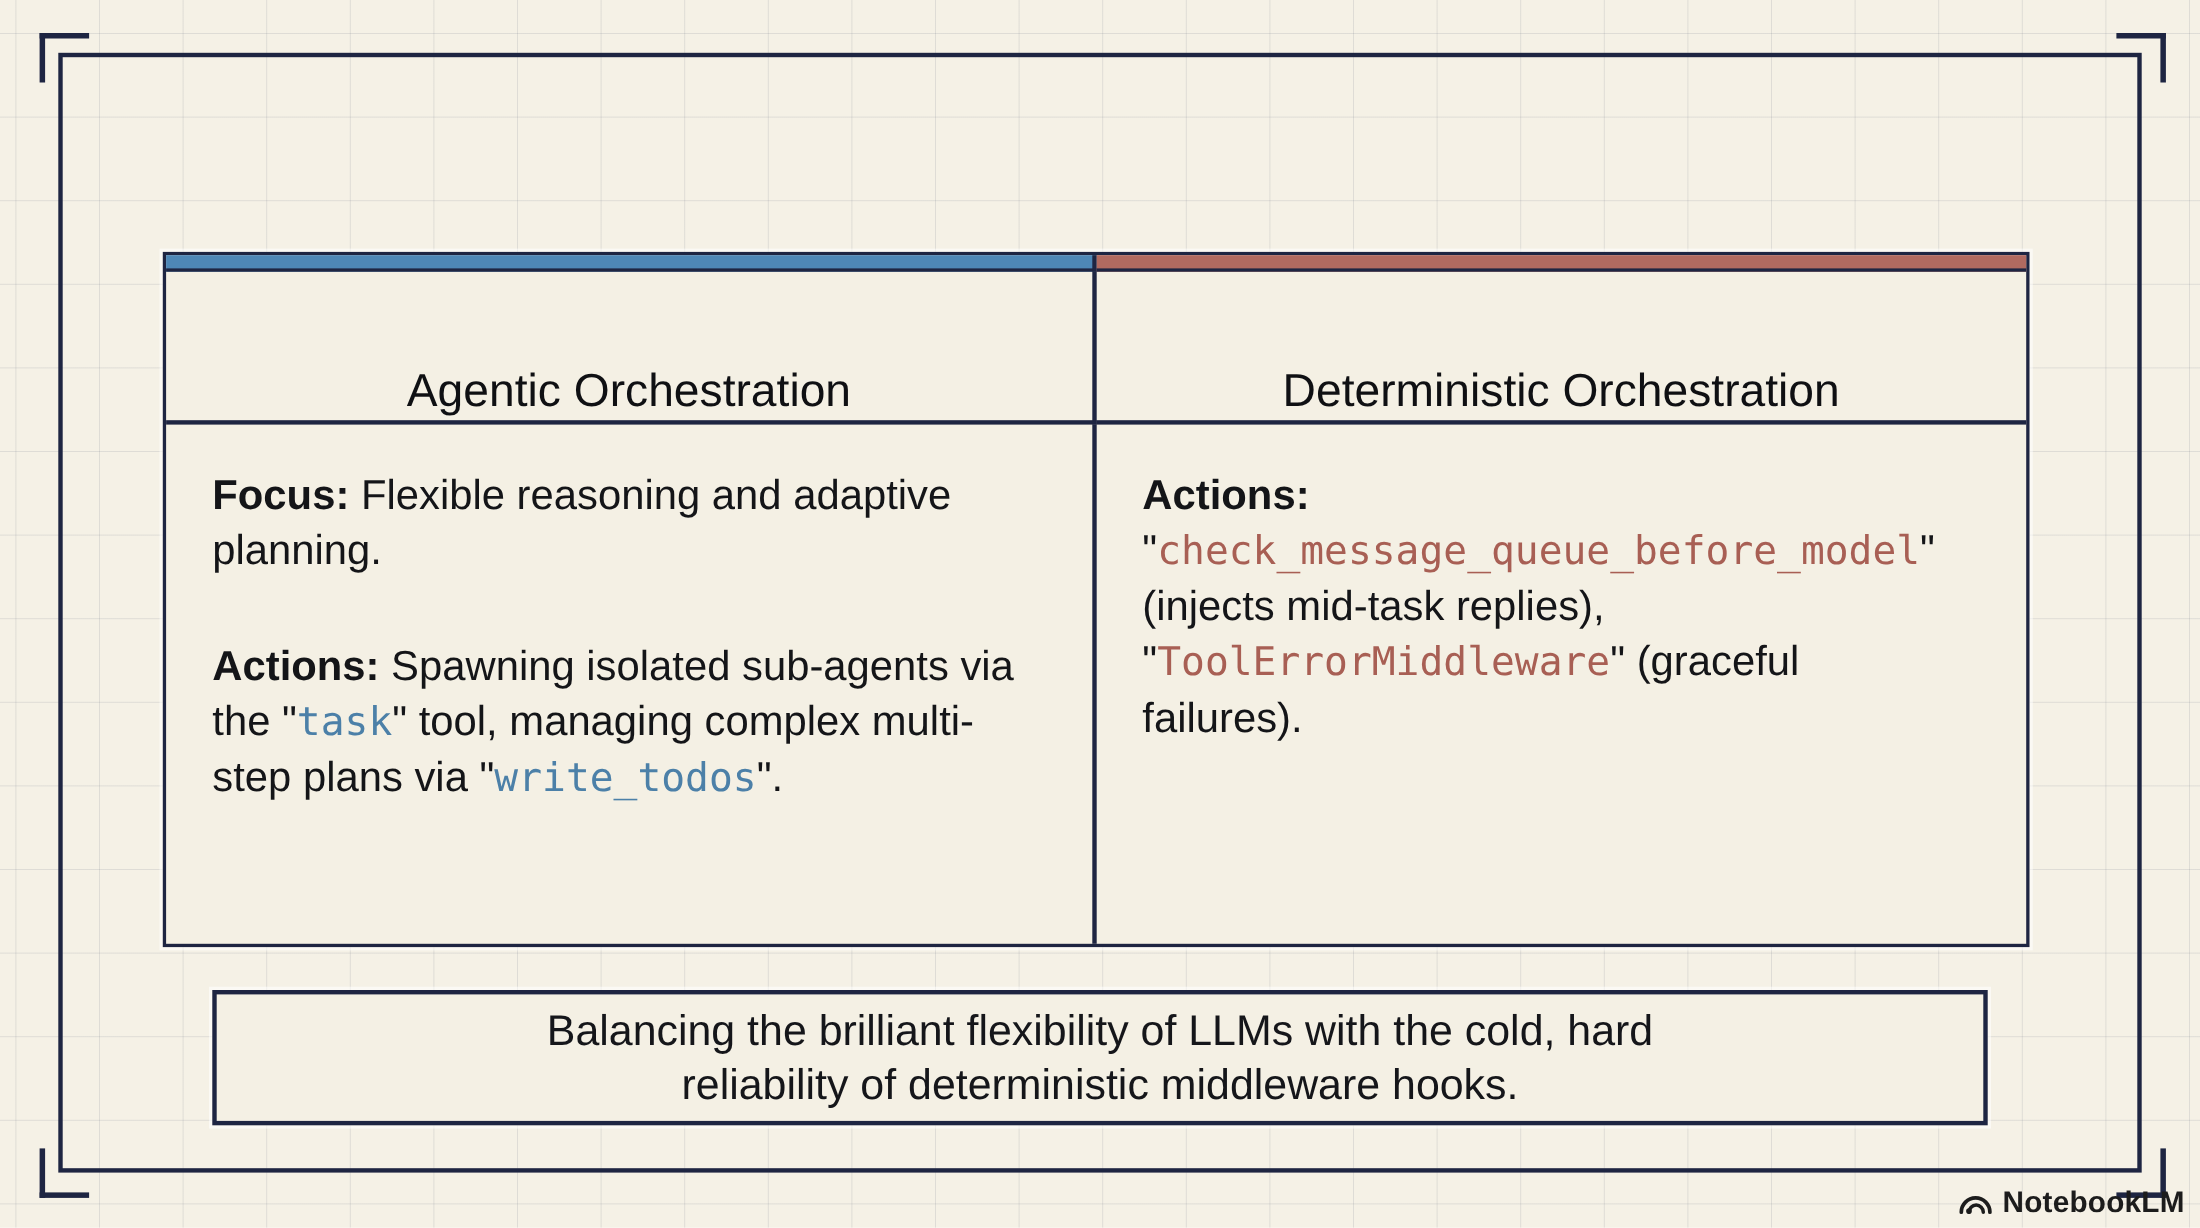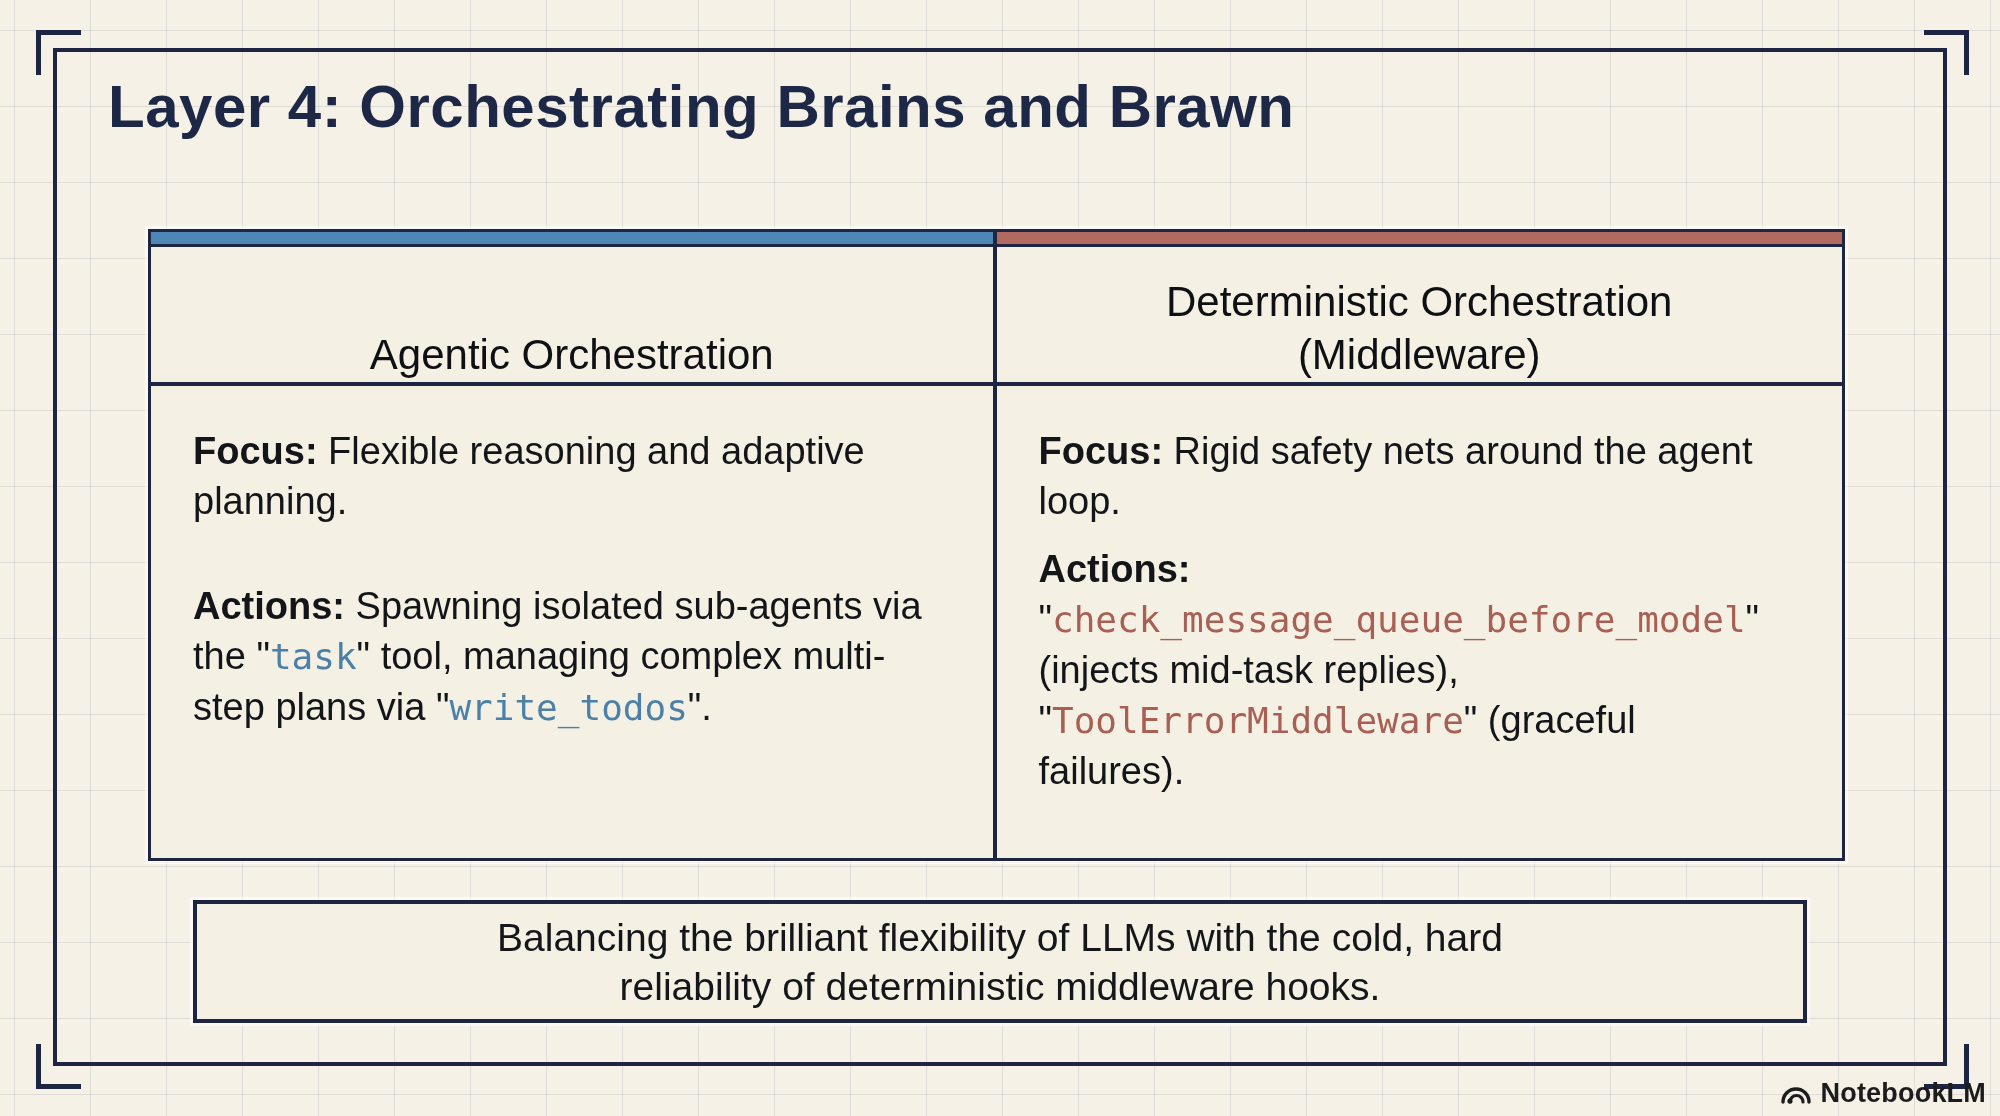--- a/index.html
+++ b/index.html
@@ -96,45 +96,42 @@
 
 <div id="slide">
 
   <span class="crop tl"></span>
   <span class="crop tr"></span>
   <span class="crop bl"></span>
   <span class="crop br"></span>
 
   <div class="frame"></div>
 
-  <div class="title">Layer 4: Orchestrating Brains and Brawn</div>
 
   <div class="cmp-table">
     <div class="accent left"></div>
     <div class="accent right"></div>
 
     <div class="hcell left">
       <div>
         <span>Agentic Orchestration</span><br>
       </div>
     </div>
     <div class="hcell">
       <div>
         <span>Deterministic Orchestration</span><br>
-        <span>(Middleware)</span>
       </div>
     </div>
 
     <div class="bcell left">
       <p class="focus-l"><span class="lbl">Focus:</span><span> Flexible reasoning and adaptive planning.</span></p>
       <p><span class="lbl">Actions:</span><span> Spawning isolated sub-agents via the "</span><span class="code blue">task</span><span>" tool, managing complex multi-step plans via "</span><span class="code blue">write_todos</span><span>".</span></p>
     </div>
 
     <div class="bcell right">
-      <p class="focus-r"><span class="lbl">Focus:</span><span> Rigid safety nets around the agent loop.</span></p>
       <p><span class="lbl-block">Actions:</span><span>"</span><span class="code red">check_message_queue_before_model</span><span>" (injects mid-task replies), "</span><span class="code red">ToolErrorMiddleware</span><span>" (graceful failures).</span></p>
     </div>
   </div>
 
   <div class="banner">
     <div class="txt">Balancing the brilliant flexibility of LLMs with the cold, hard reliability of deterministic middleware hooks.</div>
   </div>
 
   <div class="brand">
     <svg width="34" height="26" viewBox="0 0 34 26">

